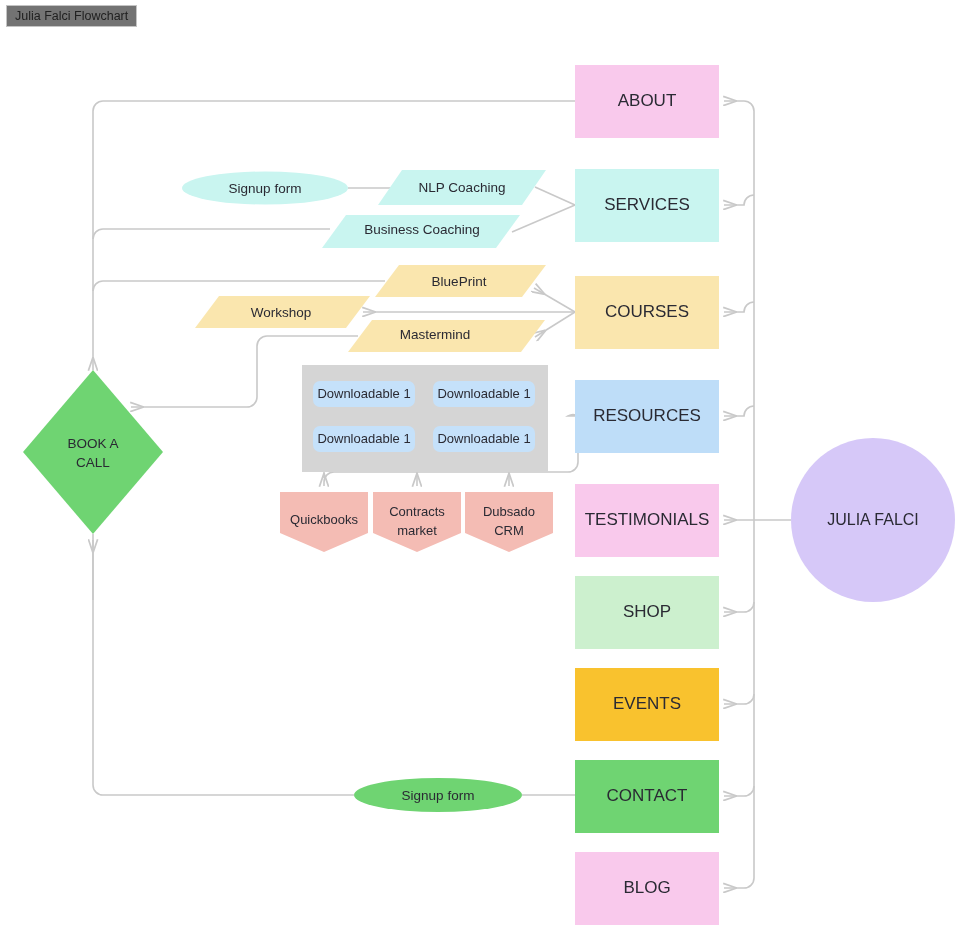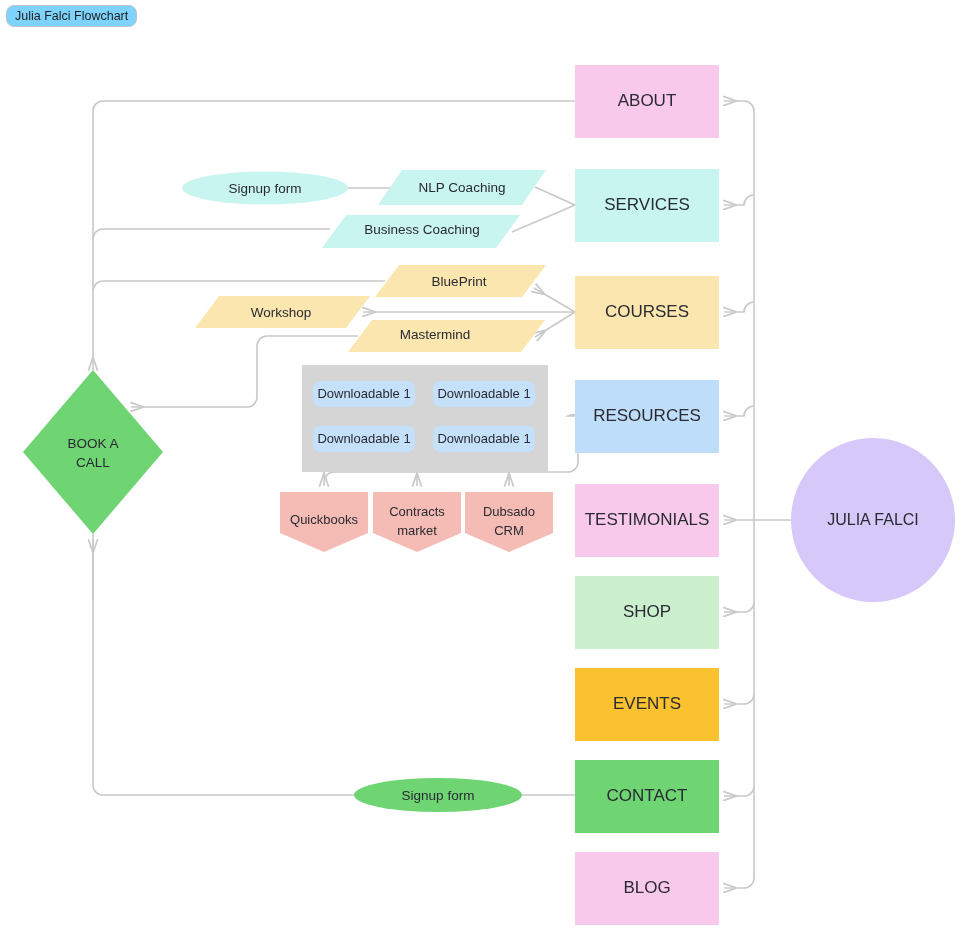--- a/index.html
+++ b/index.html
@@ -1,20 +1,20 @@
 <!DOCTYPE html>
 <html><head>
 <meta charset="utf-8">
 <style>
   html,body{margin:0;padding:0;background:#ffffff;}
   body{font-family:"Liberation Sans","DejaVu Sans",sans-serif;}
   #canvas{position:relative;width:976px;height:951px;overflow:hidden;background:#fff;}
   #title-badge{
     position:absolute;left:6px;top:5px;
-    background:#7dd3fc;border:1px solid #c4c4c4;border-radius:8px;
+    background:#737373;border:1px solid #c4c4c4;border-radius:0;
     padding:3px 8px;font-size:12.5px;color:#202020;
     font-family:"Liberation Sans","DejaVu Sans",sans-serif;white-space:nowrap;
   }
   #flow{position:absolute;left:0;top:0;width:976px;height:951px;}
   .lbl{font-family:"Liberation Sans","DejaVu Sans",sans-serif;fill:#2a2a33;text-anchor:middle;dominant-baseline:middle;}
   .lbl-nav{font-size:17px;}
   .lbl-hub{font-size:16px;}
   .lbl-diamond{font-size:13.5px;}
   .lbl-mid{font-size:13.5px;}
   .lbl-pill{font-size:13px;}

